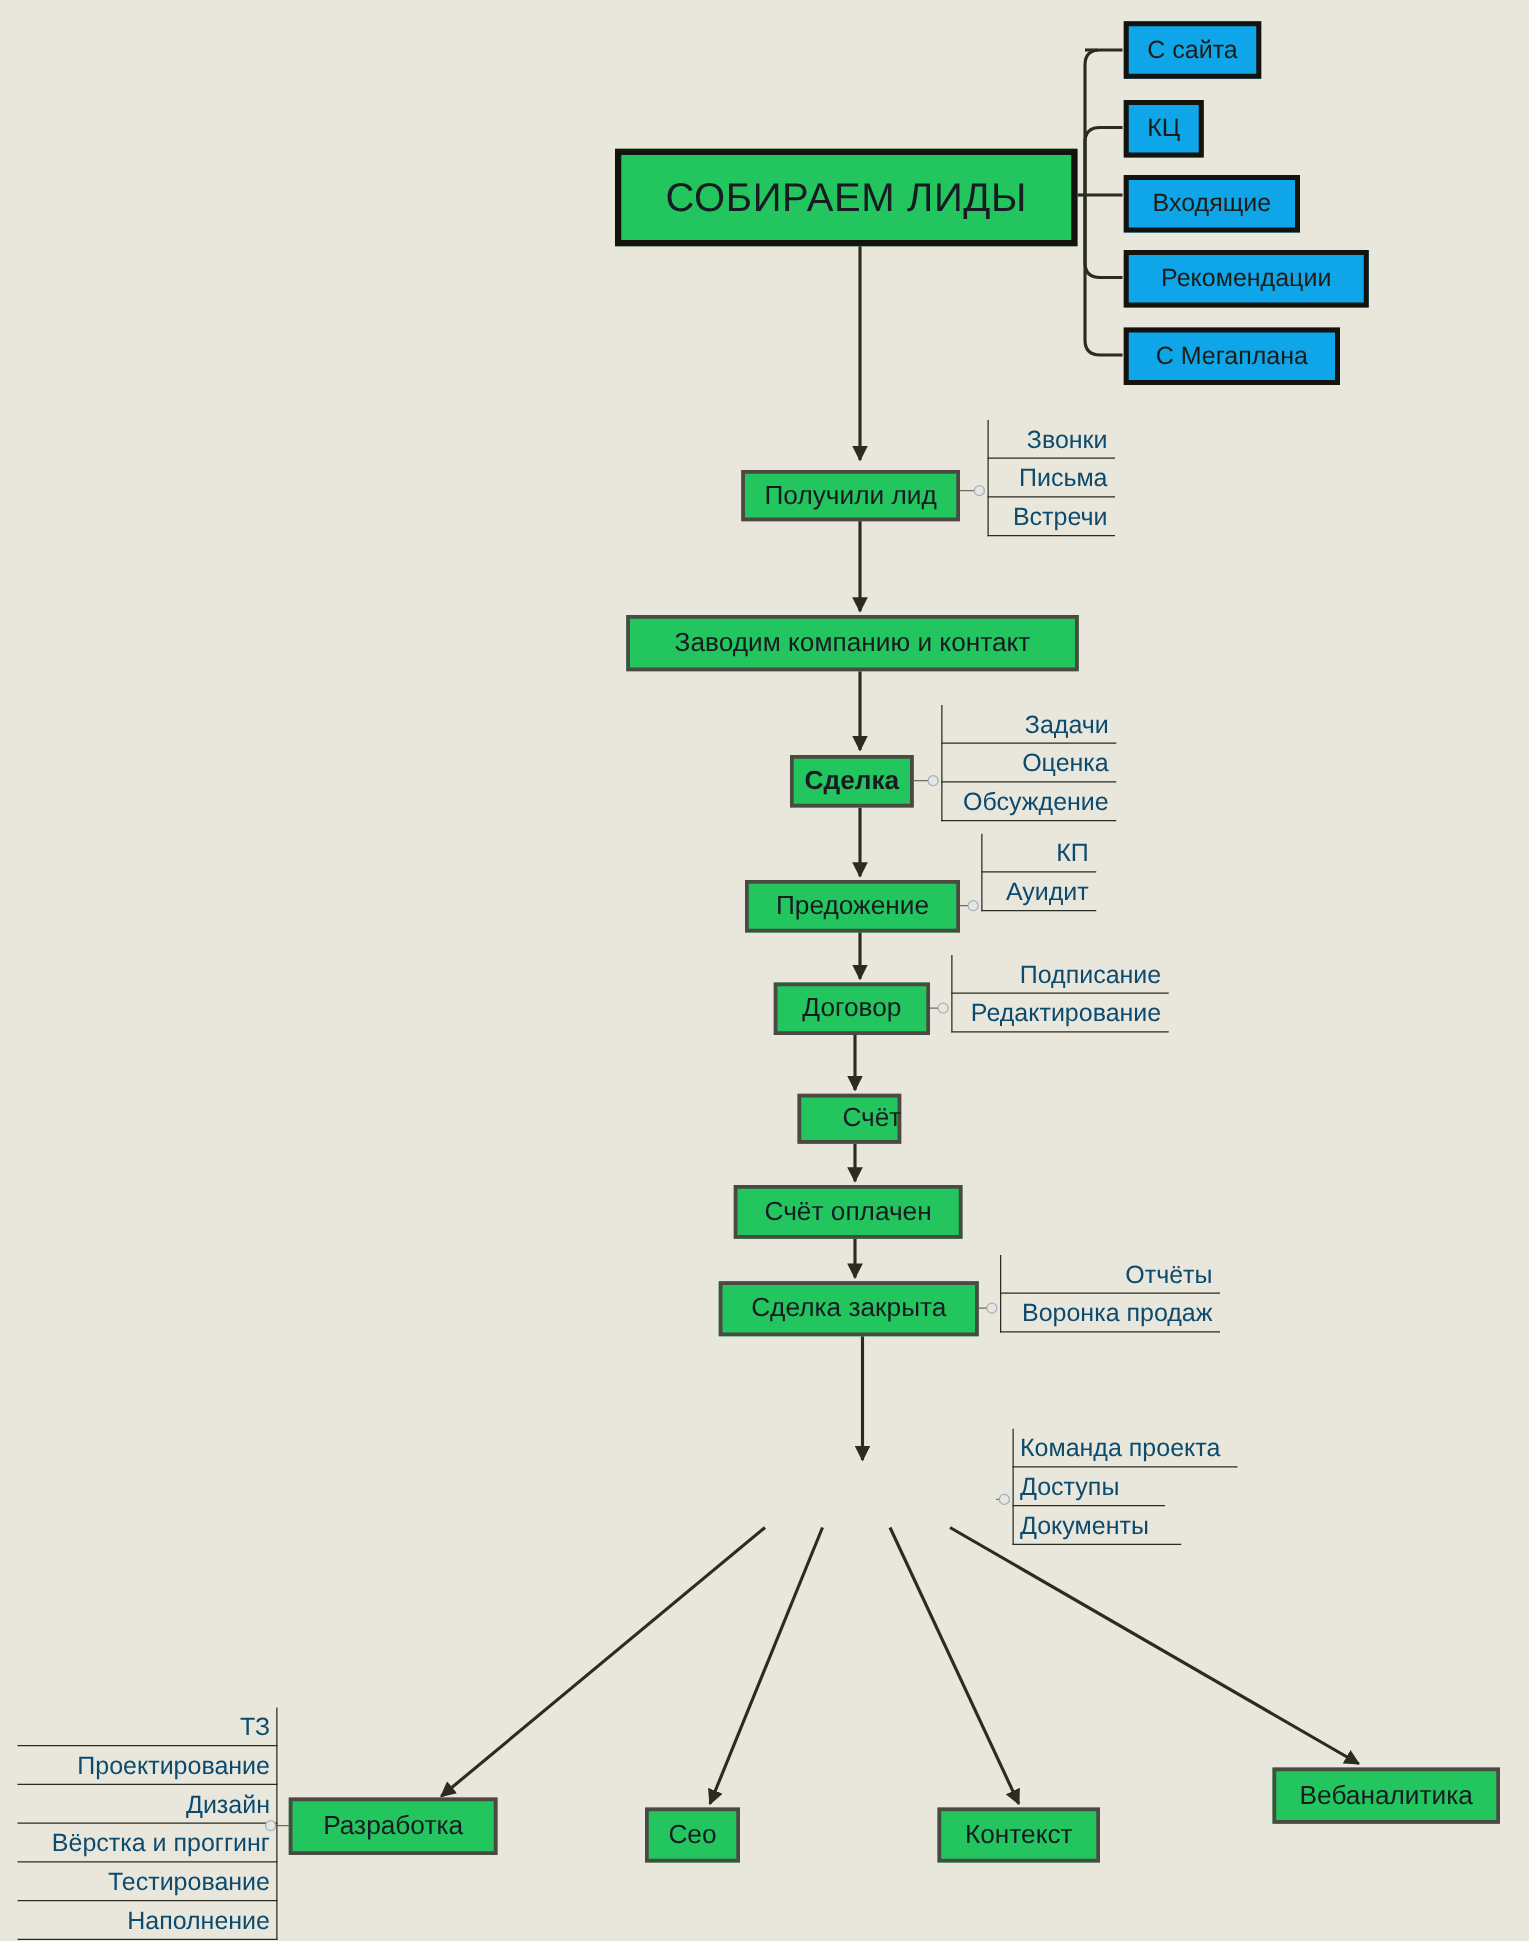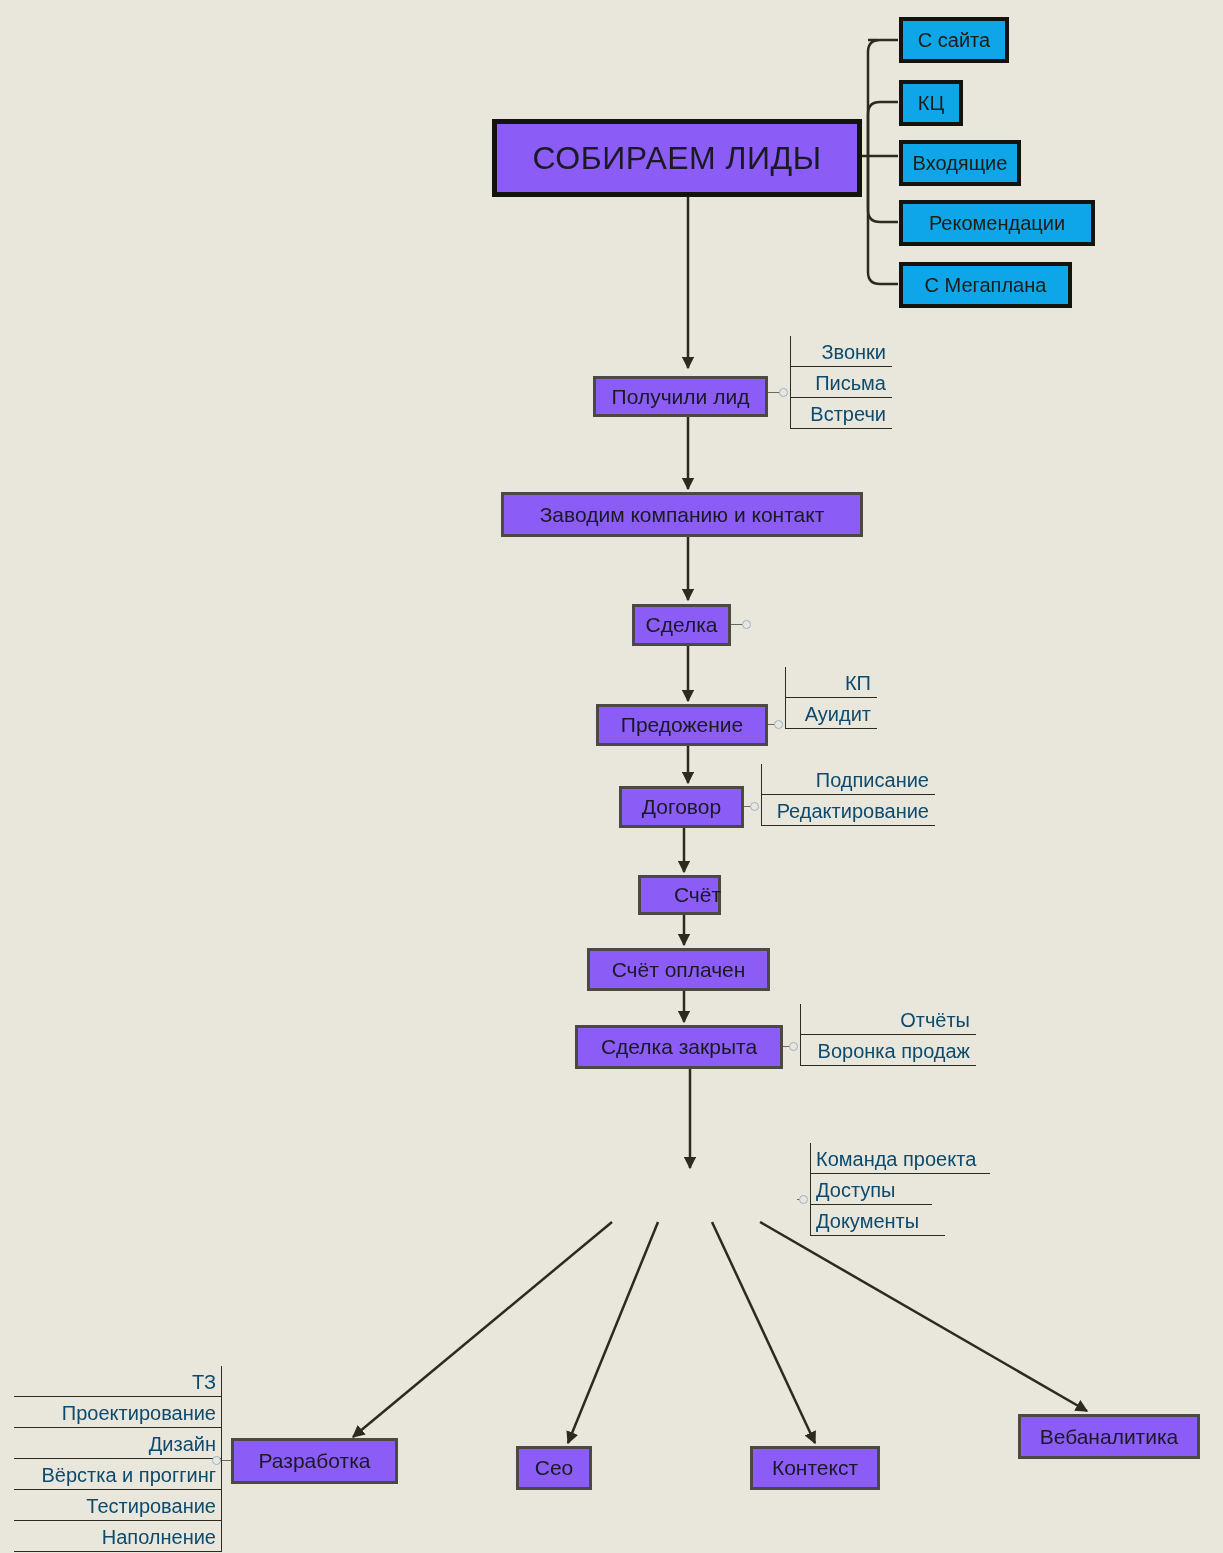--- a/index.html
+++ b/index.html
@@ -26,21 +26,21 @@
     left: 0; top: 0;
     width: 1223px;
     height: 1553px;
     pointer-events: none;
   }
 
   
   .node {
     position: absolute;
     box-sizing: border-box;
-    background: #8b5cf6;
+    background: #22c55e;
     border: 3px solid #4A4A42;
     display: flex;
     align-items: center;
     justify-content: center;
     color: #1A1A22;
     white-space: nowrap;
     z-index: 5;
   }
   .node.title {
     border: 5px solid #14140F;
@@ -154,21 +154,21 @@
   <div class="node title" style="left:492px; top:119px; width:370px; height:78px;">
     <span>СОБИРАЕМ ЛИДЫ</span>
   </div>
 
   <div class="gnode" style="left:899px; top:17px; width:110px; height:46px;">
     <span>С сайта</span>
   </div>
   <div class="gnode" style="left:899px; top:80px; width:64px; height:46px;">
     <span>КЦ</span>
   </div>
-  <div class="gnode" style="left:899px; top:140px; width:122px; height:46px;">
+  <div class="gnode" style="left:899px; top:140px; width:141px; height:46px;">
     <span>Входящие</span>
   </div>
   <div class="gnode" style="left:899px; top:200px; width:196px; height:46px;">
     <span>Рекомендации</span>
   </div>
   <div class="gnode" style="left:899px; top:262px; width:173px; height:46px;">
     <span>С Мегаплана</span>
   </div>
 
   <div class="node lvl1" style="left:593px; top:376px; width:175px; height:41px;">
@@ -180,25 +180,31 @@
     <div class="spine" style="height:93px;"></div>
     <div class="sub">Звонки</div>
     <div class="sub">Письма</div>
     <div class="sub">Встречи</div>
   </div>
 
   <div class="node lvl1" style="left:501px; top:492px; width:362px; height:45px;">
     <span>Заводим компанию и контакт</span>
   </div>
 
-  <div class="node lvl1" style="left:632px; top:604px; width:99px; height:42px;">
+  <div class="node lvl1" style="left:632px; top:604px; width:99px; height:42px;font-weight:bold;">
     <span>Сделка</span>
   </div>
   <div class="stub" style="left:731px; top:624px; width:14px;"></div>
   <div class="dot" style="left:742px; top:620px;"></div>
+  <div class="bracket right align-right" style="left:753px; top:564px; width:140px;">
+    <div class="spine" style="height:93px;"></div>
+    <div class="sub">Задачи</div>
+    <div class="sub">Оценка</div>
+    <div class="sub">Обсуждение</div>
+  </div>
 
   <div class="node lvl1" style="left:596px; top:704px; width:172px; height:42px;">
     <span>Предожение</span>
   </div>
   <div class="stub" style="left:768px; top:724px; width:10px;"></div>
   <div class="dot" style="left:774px; top:720px;"></div>
   <div class="bracket right align-right" style="left:785px; top:667px; width:92px;">
     <div class="spine" style="height:62px;"></div>
     <div class="sub">КП</div>
     <div class="sub">Ауидит</div>

